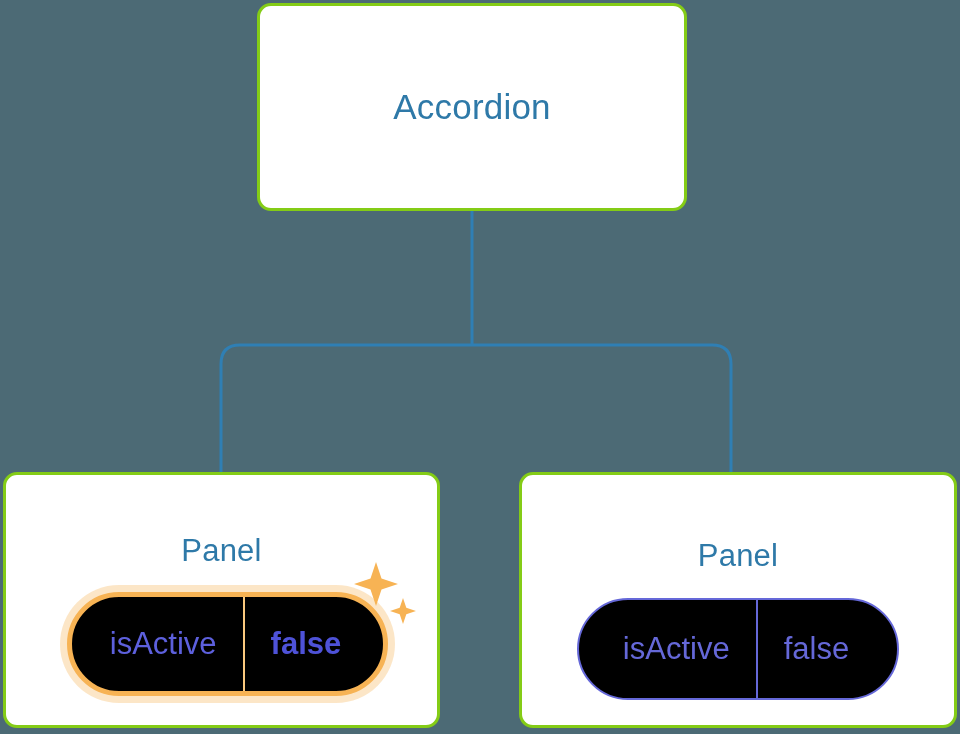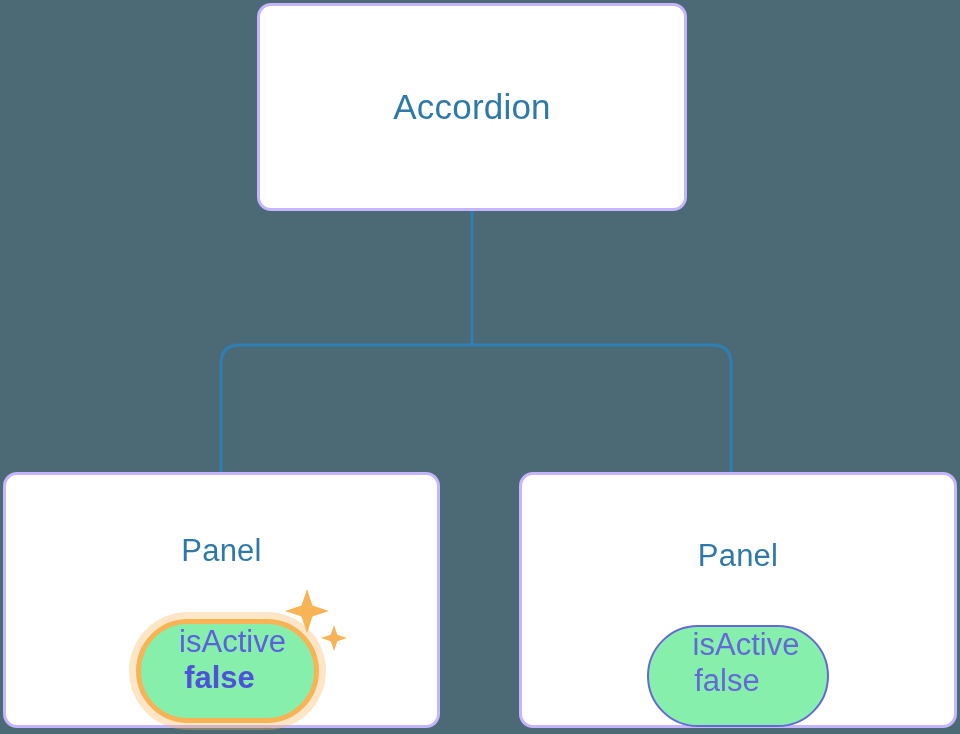--- a/index.html
+++ b/index.html
@@ -31,21 +31,21 @@
     width: 960px;
     height: 734px;
     z-index: 1;
     pointer-events: none;
   }
 
   
   .node {
     position: absolute;
     background: #ffffff;
-    border: 3px solid #c4b5fd;
+    border: 3px solid #84cc16;
     border-radius: 14px;
     box-sizing: border-box;
     z-index: 2;
   }
 
   .node-root {
     left: 257px;
     top: 3px;
     width: 430px;
     height: 208px;
@@ -61,21 +61,20 @@
     letter-spacing: 0.2px;
   }
 
   .node-panel {
     top: 472px;
     height: 256px;
     padding-top: 30px;
     display: flex;
     flex-direction: column;
     align-items: center;
-    gap: 27px;
   }
 
   .node-panel-left  { left: 3px;   width: 437px; }
   .node-panel-right { left: 519px; width: 438px; }
 
   .node-title-panel {
     color: #2e79a8;
     font-size: 31px;
     font-weight: 400;
     letter-spacing: 0.2px;
@@ -89,25 +88,24 @@
   .pill-wrap {
     position: relative;
     display: flex;
     align-items: center;
     justify-content: center;
   }
 
   .pill {
     display: flex;
     align-items: stretch;
-    background: #86efac;
+    background: #000000;
     box-sizing: border-box;
     border-radius: 999px;
     overflow: hidden;
-    flex-direction: column;
   }
 
   .pill-cell {
     display: flex;
     align-items: center;
     justify-content: center;
     box-sizing: border-box;
     white-space: nowrap;
   }
 

